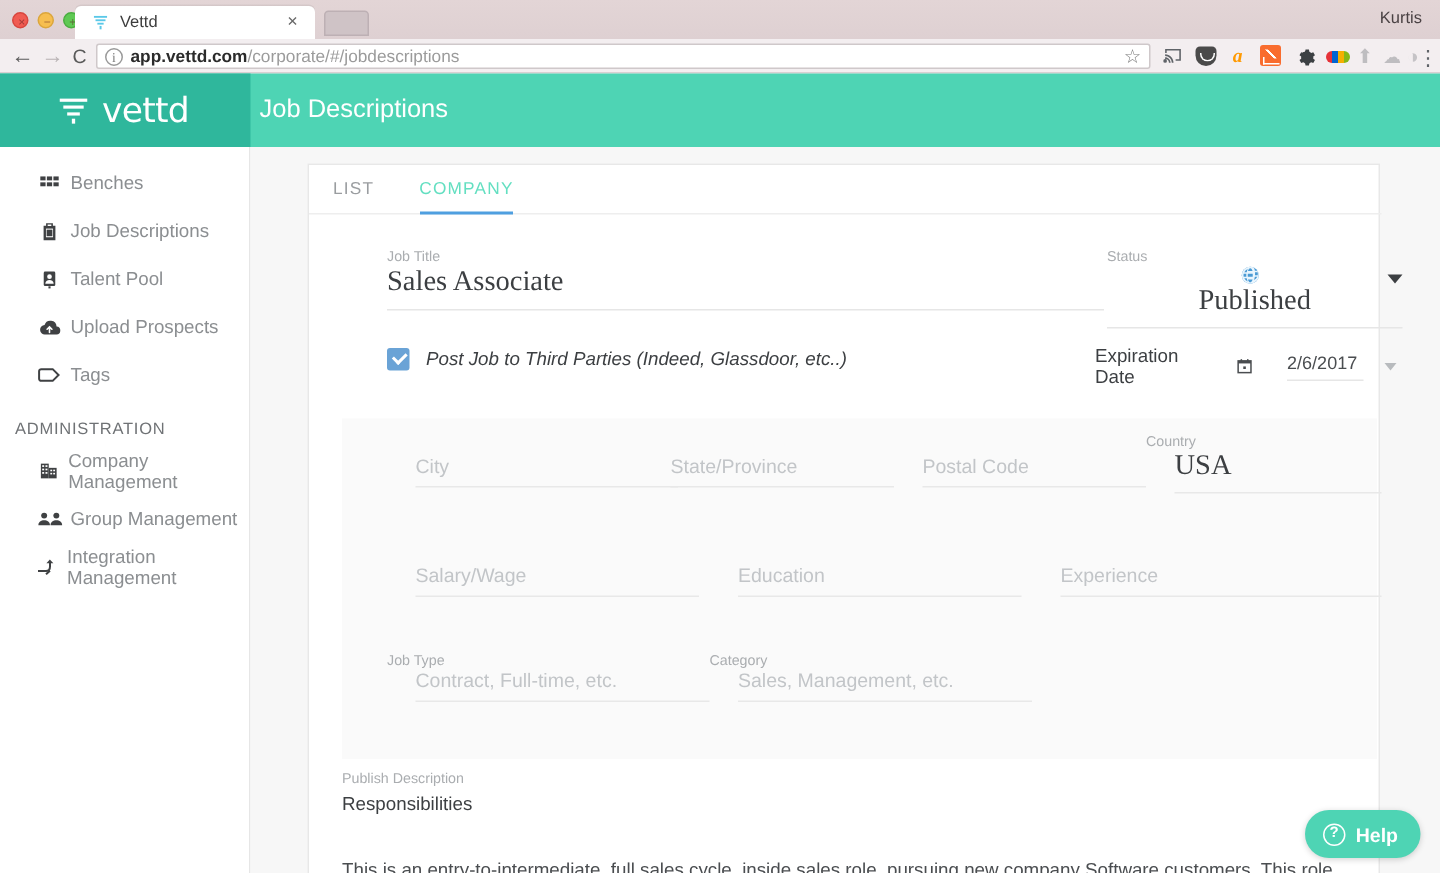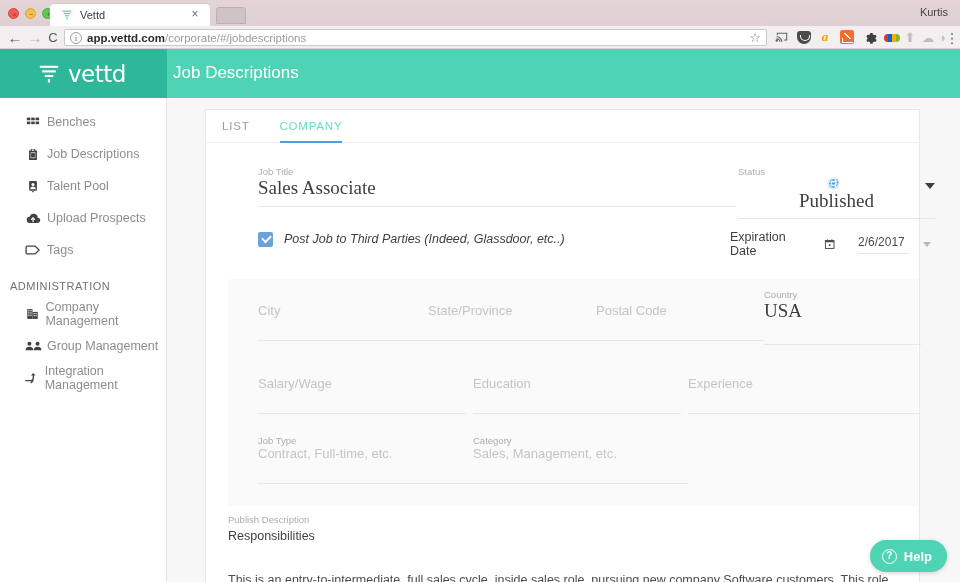--- a/index.html
+++ b/index.html
@@ -228,21 +228,21 @@
     border-left: 4px solid transparent; border-right: 4px solid transparent;
     border-top: 5px solid #b8bbbe; cursor: pointer;
   }
 
   
   .graypanel {
     position: absolute; left: 22px; top: 169px; width: 690px; height: 227px;
     background: #fafafa;
   }
   .gp-field { position: absolute; }
-  .gp-field .ln { border-bottom: 1px solid #e8e8e8; padding-bottom: 22px; }
+  .gp-field .ln { border-bottom: 1px solid #e8e8e8; padding-bottom: 6px; margin-left: 19px; }
 
   .desc-wrap { position: absolute; left: 22px; top: 404px; width: 690px; }
   .desc-lbl { font-size: 9.5px; color: #aaadb0; }
   .desc-head { font-size: 12.5px; color: #3c3f42; margin-top: 4px; }
   .desc-body {
     margin-top: 26px; font-size: 12.5px; color: #4a4d50; line-height: 22px;
     width: 666px;
   }
 
   .help-btn {

